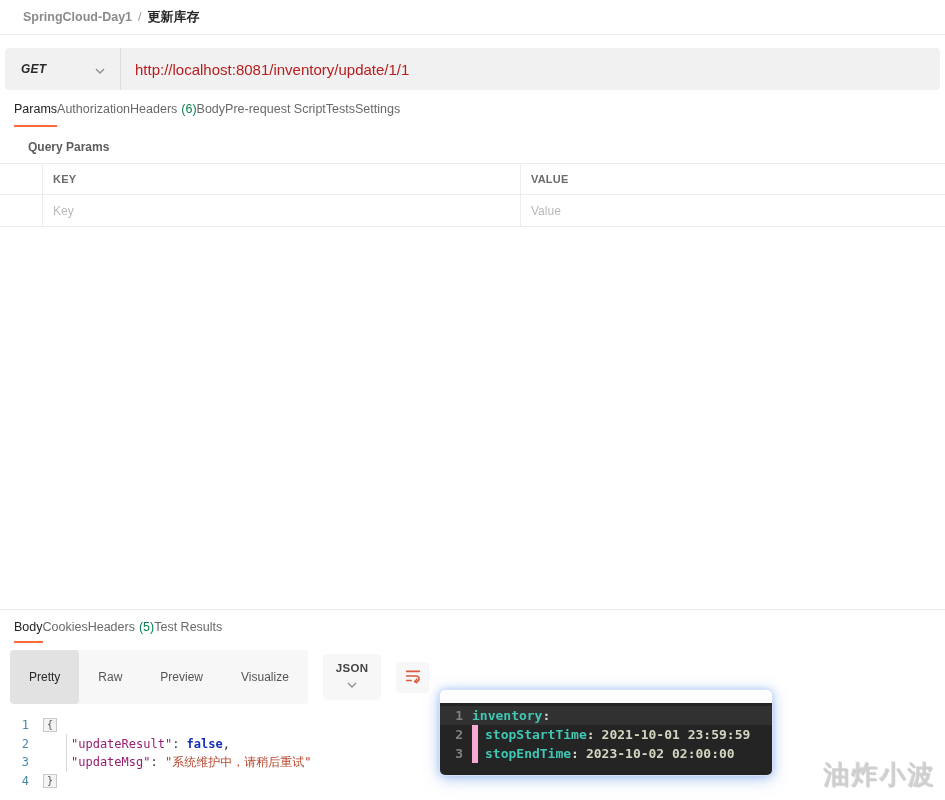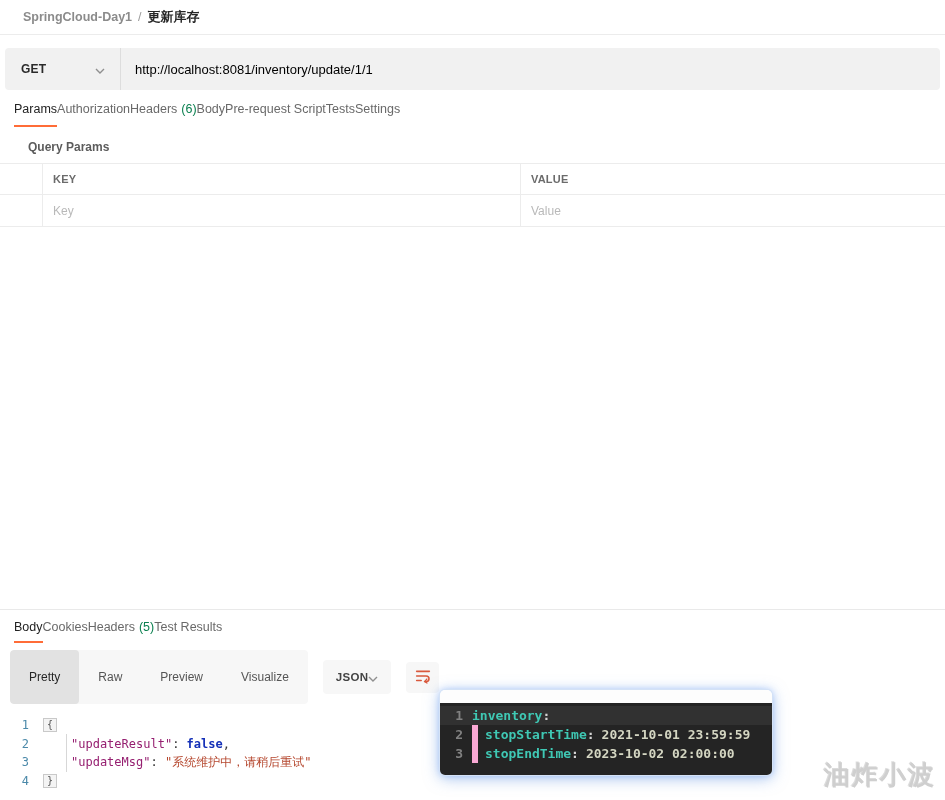--- a/index.html
+++ b/index.html
@@ -36,28 +36,28 @@
   }
   .method-select {
     width: 116px;
     display: flex;
     align-items: center;
     justify-content: space-between;
     padding: 0 15px 0 16px;
     border-right: 1px solid #dddddd;
     cursor: pointer;
   }
-  .method-label { font-size: 12px; font-weight: 700; color: #2a2a2a; letter-spacing: .2px; }
+  .method-label { font-size: 12px; font-weight: 700; color: #2a2a2a; letter-spacing: .2px; font-style: italic; }
   .url-field {
     flex: 1;
     display: flex;
     align-items: center;
     padding-left: 14px;
-    font-size: 13px;
-    color: #000000;
+    font-size: 15px;
+    color: #b91c1c;
   }
 
   
   .tab-strip {
     display: flex;
     align-items: stretch;
     padding: 0 14px;
   }
   .req-tabs { height: 37px; }
   .resp-tabs { height: 33px; }
@@ -117,20 +117,21 @@
     cursor: pointer;
   }
   .segment.active { background: #e2e2e2; color: #262626; border-radius: 4px; }
   .format-select {
     display: flex;
     align-items: center;
     background: #f7f7f7;
     border-radius: 4px;
     padding: 8px 13px;
     cursor: pointer;
+    flex-direction: column;
   }
   .format-label { font-size: 11.5px; font-weight: 700; color: #444444; letter-spacing: .3px; }
   .wrap-btn {
     width: 33px; height: 31px;
     background: #f7f7f7;
     border-radius: 4px;
     display: flex; align-items: center; justify-content: center;
     cursor: pointer;
   }
 

